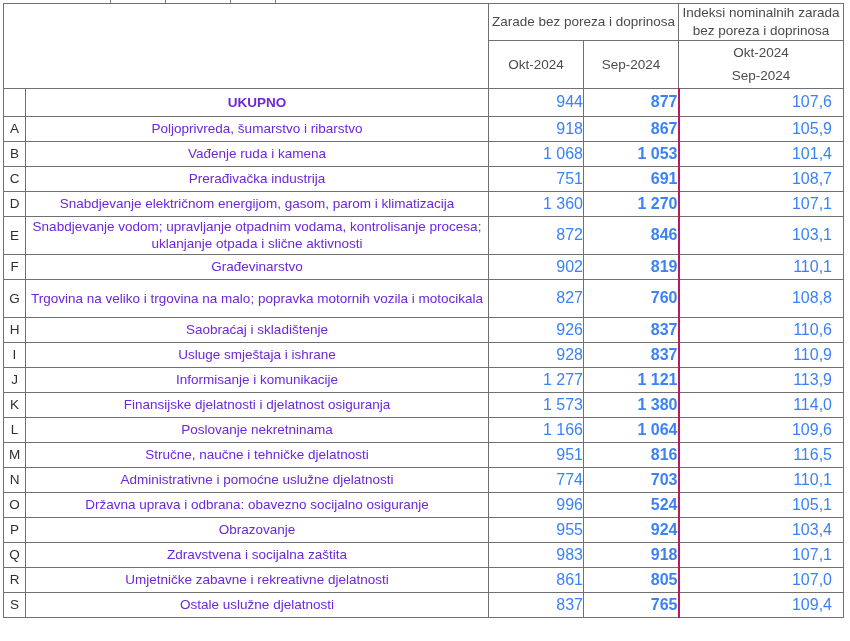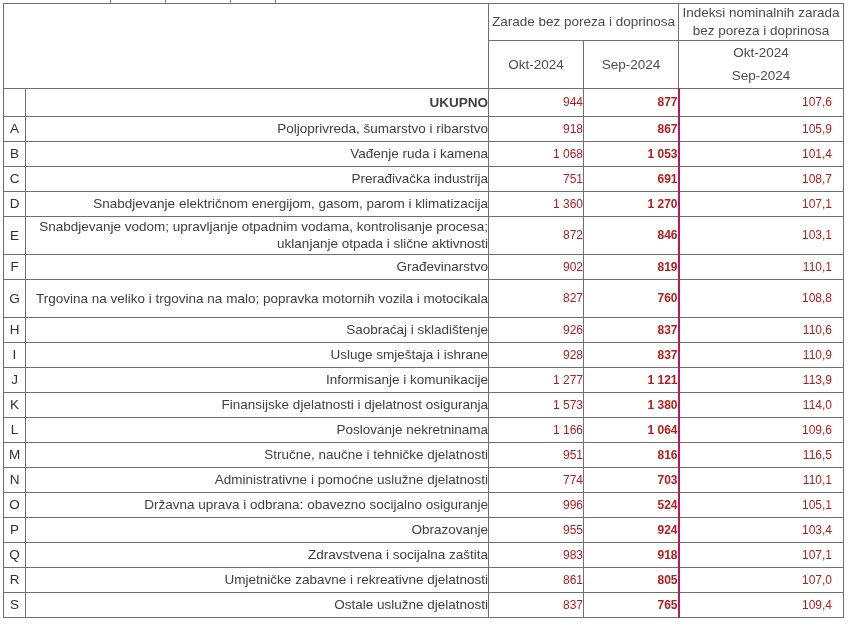--- a/index.html
+++ b/index.html
@@ -83,33 +83,33 @@
   
   .code {
     text-align: center;
     font-size: 13.5px;
     color: #2f2f35;
     width: 22px;
     border-left: 2px solid #4d4d53;
     border-right: 1px solid #6f6f74;
   }
   .name {
-    text-align: right;
+    text-align: center;
     font-size: 13.5px;
-    color: #404040;
+    color: #6d28d9;
     padding: 3px 2px 3px 7px;
     line-height: 1.28;
     border-right: 2px solid #4d4d53;
   }
   .name.total { font-weight: bold; }
 
   .num {
     text-align: right;
-    font-size: 12px;
-    color: #b91c1c;
+    font-size: 16px;
+    color: #3b82f6;
     padding: 3px 9px 3px 4px;
     white-space: nowrap;
   }
   .num.sep-left { border-left: 1px solid #6f6f74; font-weight: bold; }
   .num.idx {
     border-left: 2px solid #be185d;
     padding-right: 11px;
   }
 
   tr.tall td { height: 37px; }

